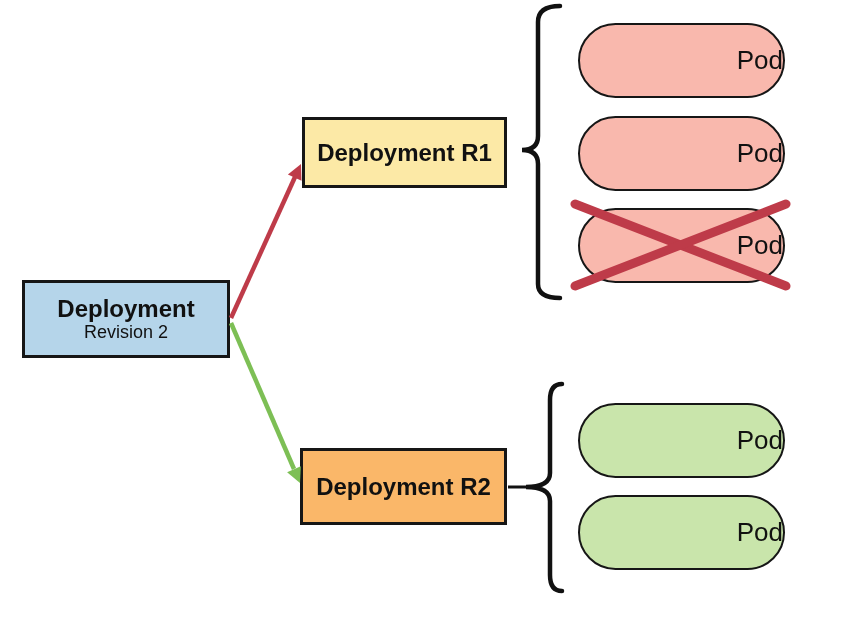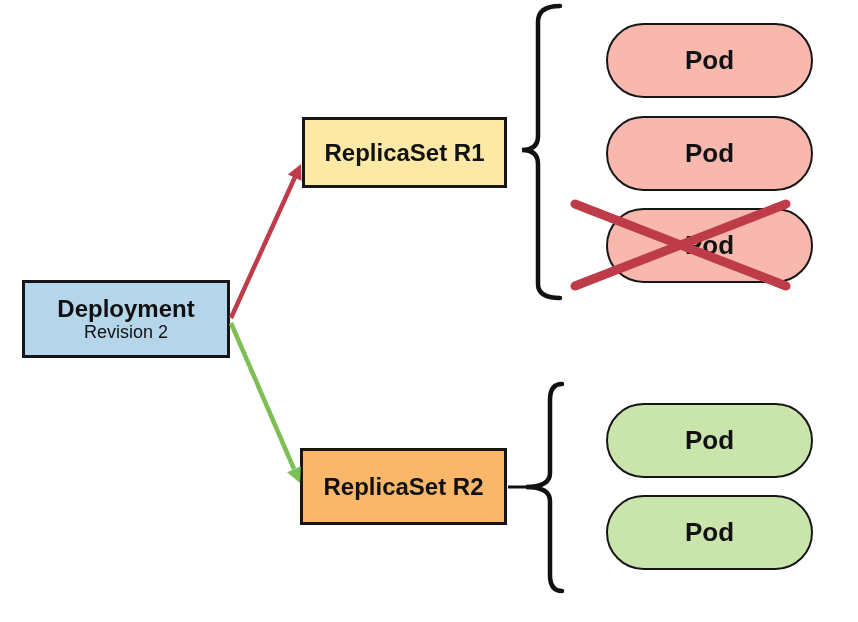--- a/index.html
+++ b/index.html
@@ -50,55 +50,55 @@
   }
   .replicaset {
     font-size: 24px;
     font-weight: bold;
   }
   .rs1 { left: 302px; top: 117px; width: 205px; height: 71px; }
   .rs2 { left: 300px; top: 448px; width: 207px; height: 77px; }
   .pod {
     position: absolute;
     box-sizing: border-box;
-    left: 606px;
+    left: 578px;
     width: 207px;
     height: 75px;
     border: 2.5px solid #161616;
     border-radius: 37.5px;
     display: flex;
     align-items: center;
-    justify-content: center;
+    justify-content: flex-end;
     font-size: 26px;
-    font-weight: bold;
+    font-weight: normal;
     color: #111111;
     z-index: 2;
   }
   .pod-r1-1 { top: 23px; }
   .pod-r1-2 { top: 116px; }
   .pod-r1-3 { top: 208px; }
   .pod-r2-1 { top: 403px; }
   .pod-r2-2 { top: 495px; }
 </style>
 </head>
 <body>
 
 <div class="canvas">
 
   <div class="node deployment" style="background-color: rgb(181, 213, 234);">
     <span class="title">Deployment</span>
     <span class="subtitle">Revision 2</span>
   </div>
 
   <div class="node replicaset rs1" style="background-color: rgb(252, 233, 166);">
-    <span>ReplicaSet R1</span>
+    <span>Deployment R1</span>
   </div>
 
   <div class="node replicaset rs2" style="background-color: rgb(250, 183, 105);">
-    <span>ReplicaSet R2</span>
+    <span>Deployment R2</span>
   </div>
 
   <div class="pod pod-r1-1" style="background-color: rgb(249, 184, 173);">
     <span>Pod</span>
   </div>
   <div class="pod pod-r1-2" style="background-color: rgb(249, 184, 173);">
     <span>Pod</span>
   </div>
   <div class="pod pod-r1-3" style="background-color: rgb(249, 184, 173);">
     <span>Pod</span>

